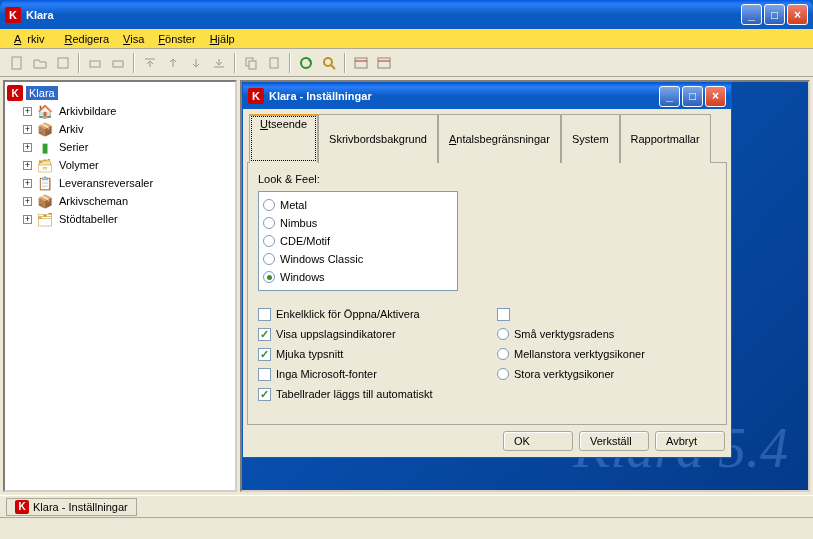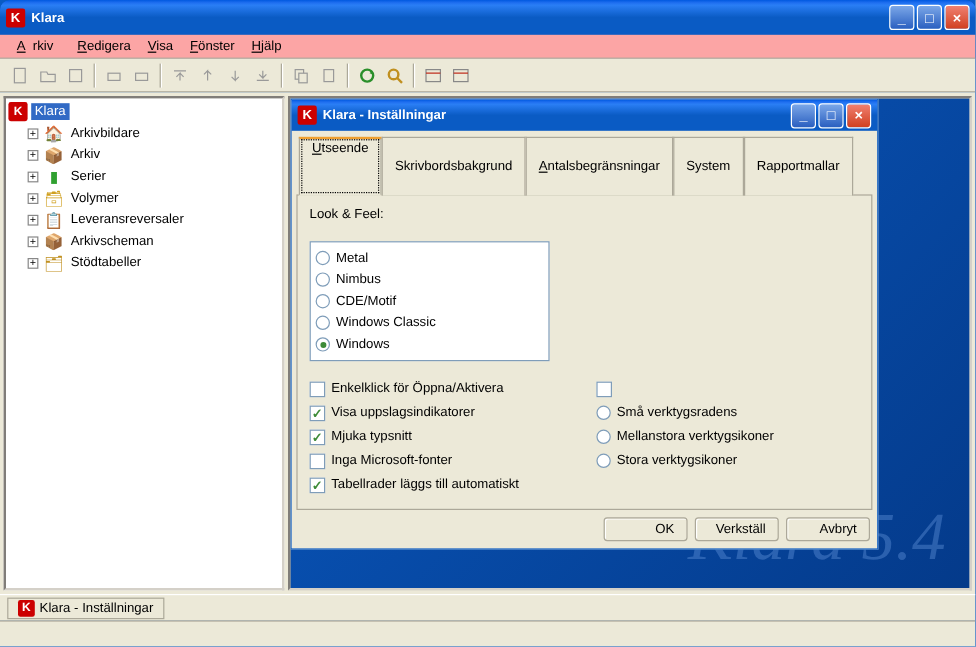--- a/index.html
+++ b/index.html
@@ -5,21 +5,21 @@
 *{box-sizing:border-box;margin:0;padding:0;font-family:Tahoma,sans-serif;font-size:11px}
 body{background:#0a5bc4;width:813px;height:539px;overflow:hidden}
 .main-window{width:813px;height:539px;background:#0a5bc4;border-radius:8px 8px 0 0;overflow:hidden}
 .titlebar{height:29px;background:linear-gradient(to bottom,#0058e0 0%,#1f6ff0 8%,#2a7ef5 15%,#0a5bc4 50%,#0a5bc4 100%);display:flex;align-items:center;padding:0 5px;color:#fff;font-weight:bold;font-size:13px;border-radius:8px 8px 0 0}
 .titlebar .icon{width:16px;height:16px;margin-right:5px;background:#c00;display:inline-flex;align-items:center;justify-content:center;color:#fff;font-weight:bold;font-size:11px;border-radius:2px}
 .titlebar .title{flex:1}
 .winbtns{display:flex;gap:2px}
 .winbtn{width:21px;height:21px;border-radius:3px;display:flex;align-items:center;justify-content:center;font-weight:bold;color:#fff;border:1px solid #fff;font-size:12px}
 .winbtn.min,.winbtn.max{background:linear-gradient(to bottom,#7ba7e8,#2a5fc0)}
 .winbtn.close{background:linear-gradient(to bottom,#f08070,#d04020)}
-.menubar{height:20px;background:#fca5a5;display:flex;align-items:center;padding:0 8px;gap:2px;border-bottom:1px solid #aca899}
+.menubar{height:20px;background:#fde047;display:flex;align-items:center;padding:0 8px;gap:2px;border-bottom:1px solid #aca899}
 .menubar span{padding:2px 6px;cursor:default}
 .menubar span u{text-decoration:underline}
 .toolbar{height:28px;background:#ece9d8;display:flex;align-items:center;padding:0 6px;gap:1px;border-bottom:1px solid #aca899}
 .tbtn{width:22px;height:22px;display:flex;align-items:center;justify-content:center;color:#888}
 .tbtn svg{width:16px;height:16px}
 .tsep{width:2px;height:20px;border-left:1px solid #aca899;border-right:1px solid #fff;margin:0 3px}
 .content{display:flex;height:calc(100% - 29px - 20px - 28px - 22px - 22px);background:#ece9d8}
 .sidebar{width:234px;background:#fff;border:2px inset #d4d0c8;margin:3px;padding:2px;overflow:auto}
 .tree-item{display:flex;align-items:center;height:18px;gap:3px}
 .expander{width:9px;height:9px;border:1px solid #888;display:flex;align-items:center;justify-content:center;font-size:9px;line-height:1;margin-right:2px;color:#000}
@@ -29,30 +29,30 @@
 .tree-children{padding-left:16px}
 .desktop{flex:1;background:linear-gradient(135deg,#0a5bc4,#043a8a);position:relative;margin:3px 3px 3px 0;border:2px inset #d4d0c8;overflow:hidden}
 .watermark{position:absolute;bottom:10px;right:20px;color:rgba(100,150,220,0.4);font-size:56px;font-style:italic;font-family:Georgia,serif}
 .dialog{position:absolute;left:0;top:0;width:490px;height:376px;background:#ece9d8;border:1px solid #0a5bc4}
 .dialog .titlebar{border-radius:0;height:26px}
 .dialog-body{padding:4px;height:calc(100% - 26px);display:flex;flex-direction:column}
 .tabstrip{display:flex;padding:0 2px}
 .tab{padding:18px 10px;background:#ece9d8;border:1px solid #aca899;border-bottom:none;margin-right:0;position:relative;top:1px}
 .tab.active{background:#ece9d8;border-bottom:1px solid #ece9d8;z-index:2;border-top:2px solid #f0a030;padding-top:2px;outline:1px dotted #000;outline-offset:-3px}
 .tabcontent{flex:1;border:1px solid #aca899;background:#ece9d8;padding:10px;display:flex;flex-direction:column}
-.fieldset-label{margin-bottom:16px}
+.fieldset-label{margin-bottom:6px}
 .lf-box{border:1px solid #7f9db9;background:#fff;width:200px;padding:4px;margin-bottom:14px}
 .radio-row,.check-row{display:flex;align-items:center;gap:5px;height:18px}
 .radio{width:12px;height:12px;border:1px solid #7f9db9;border-radius:50%;background:#fff;display:flex;align-items:center;justify-content:center}
 .radio.checked::after{content:"";width:5px;height:5px;border-radius:50%;background:#3d8b37}
 .check{width:13px;height:13px;border:1px solid #7f9db9;background:#fff;display:flex;align-items:center;justify-content:center;color:#3d8b37;font-size:11px;font-weight:bold}
 .options-grid{display:flex;gap:20px}
 .options-col{flex:1;display:flex;flex-direction:column;gap:2px}
 .btn-row{display:flex;justify-content:flex-end;gap:6px;padding:6px 2px 2px}
-.btn{min-width:70px;padding:3px 10px;background:#ece9d8;border:1px solid #aca899;border-radius:3px;text-align:right;box-shadow:inset 1px 1px 0 #fff}
+.btn{min-width:70px;padding:3px 10px;background:#ece9d8;border:1px solid #aca899;border-radius:3px;text-align:left;box-shadow:inset 1px 1px 0 #fff}
 .taskbar{height:22px;background:#ece9d8;border-top:1px solid #fff;display:flex;align-items:center;padding:0 6px}
 .taskbtn{display:flex;align-items:center;gap:4px;padding:2px 8px;border:1px solid #aca899;background:#ece9d8;height:18px}
 .statusbar{height:22px;background:#ece9d8;border-top:1px solid #aca899}
 </style>
 </head>
 <body>
 
 <div class="main-window">
   <div class="titlebar">
     <span class="icon">K</span>

